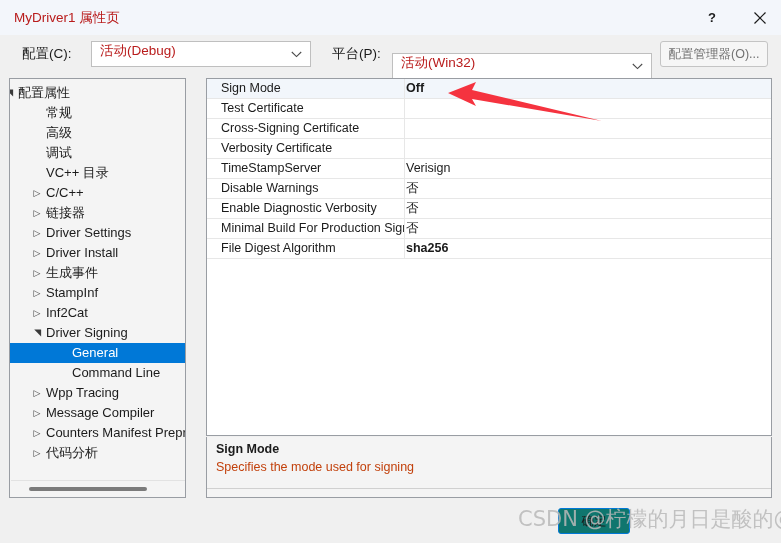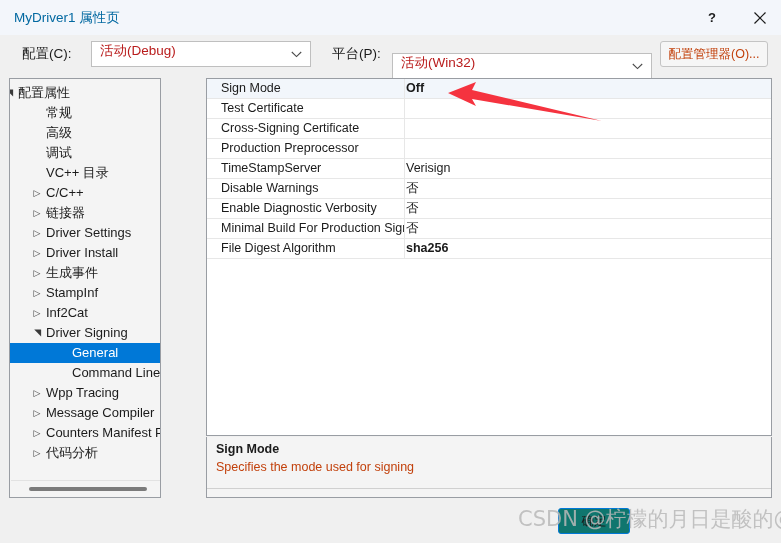--- a/index.html
+++ b/index.html
@@ -21,21 +21,21 @@
   #titlebar {
     position: absolute;
     left: 0; top: 0;
     width: 781px; height: 35px;
     background: #f3f6fb;
   }
   #title-text {
     position: absolute;
     left: 14px; top: 9px;
     font-size: 13.5px;
-    color: #0369a1;
+    color: #b91c1c;
     white-space: nowrap;
   }
   .titlebtn {
     position: absolute;
     top: 0;
     width: 44px; height: 35px;
     display: flex;
     align-items: center;
     justify-content: center;
     color: #1b1b1b;
@@ -88,33 +88,33 @@
 
   #config-manager-button {
     position: absolute;
     left: 660px; top: 6px;
     width: 108px; height: 26px;
     box-sizing: border-box;
     background: #f6f6f6;
     border: 1px solid #c4c4c4;
     border-radius: 3px;
     font-size: 12.5px;
-    color: #c2410c;
+    color: #737373;
     display: flex;
     align-items: center;
     justify-content: center;
     cursor: default;
     white-space: nowrap;
   }
 
   
   #tree-panel {
     position: absolute;
     left: 9px; top: 78px;
-    width: 152px; height: 420px;
+    width: 177px; height: 420px;
     box-sizing: border-box;
     background: #f4f4f4;
     border: 1px solid #999da3;
     overflow: hidden;
   }
   #tree-list {
     position: absolute;
     left: 0; top: 4px;
     width: 183px;
   }
@@ -420,21 +420,21 @@
         <div class="valuecell"></div>
       </div>
       <div class="grid-row">
         <div class="namecell">
           <span>Cross-Signing Certificate</span>
         </div>
         <div class="valuecell"></div>
       </div>
       <div class="grid-row">
         <div class="namecell">
-          <span>Production Preprocessor</span>
+          <span>Verbosity Certificate</span>
         </div>
         <div class="valuecell"></div>
       </div>
       <div class="grid-row">
         <div class="namecell">
           <span>TimeStampServer</span>
         </div>
         <div class="valuecell">Verisign</div>
       </div>
       <div class="grid-row">

